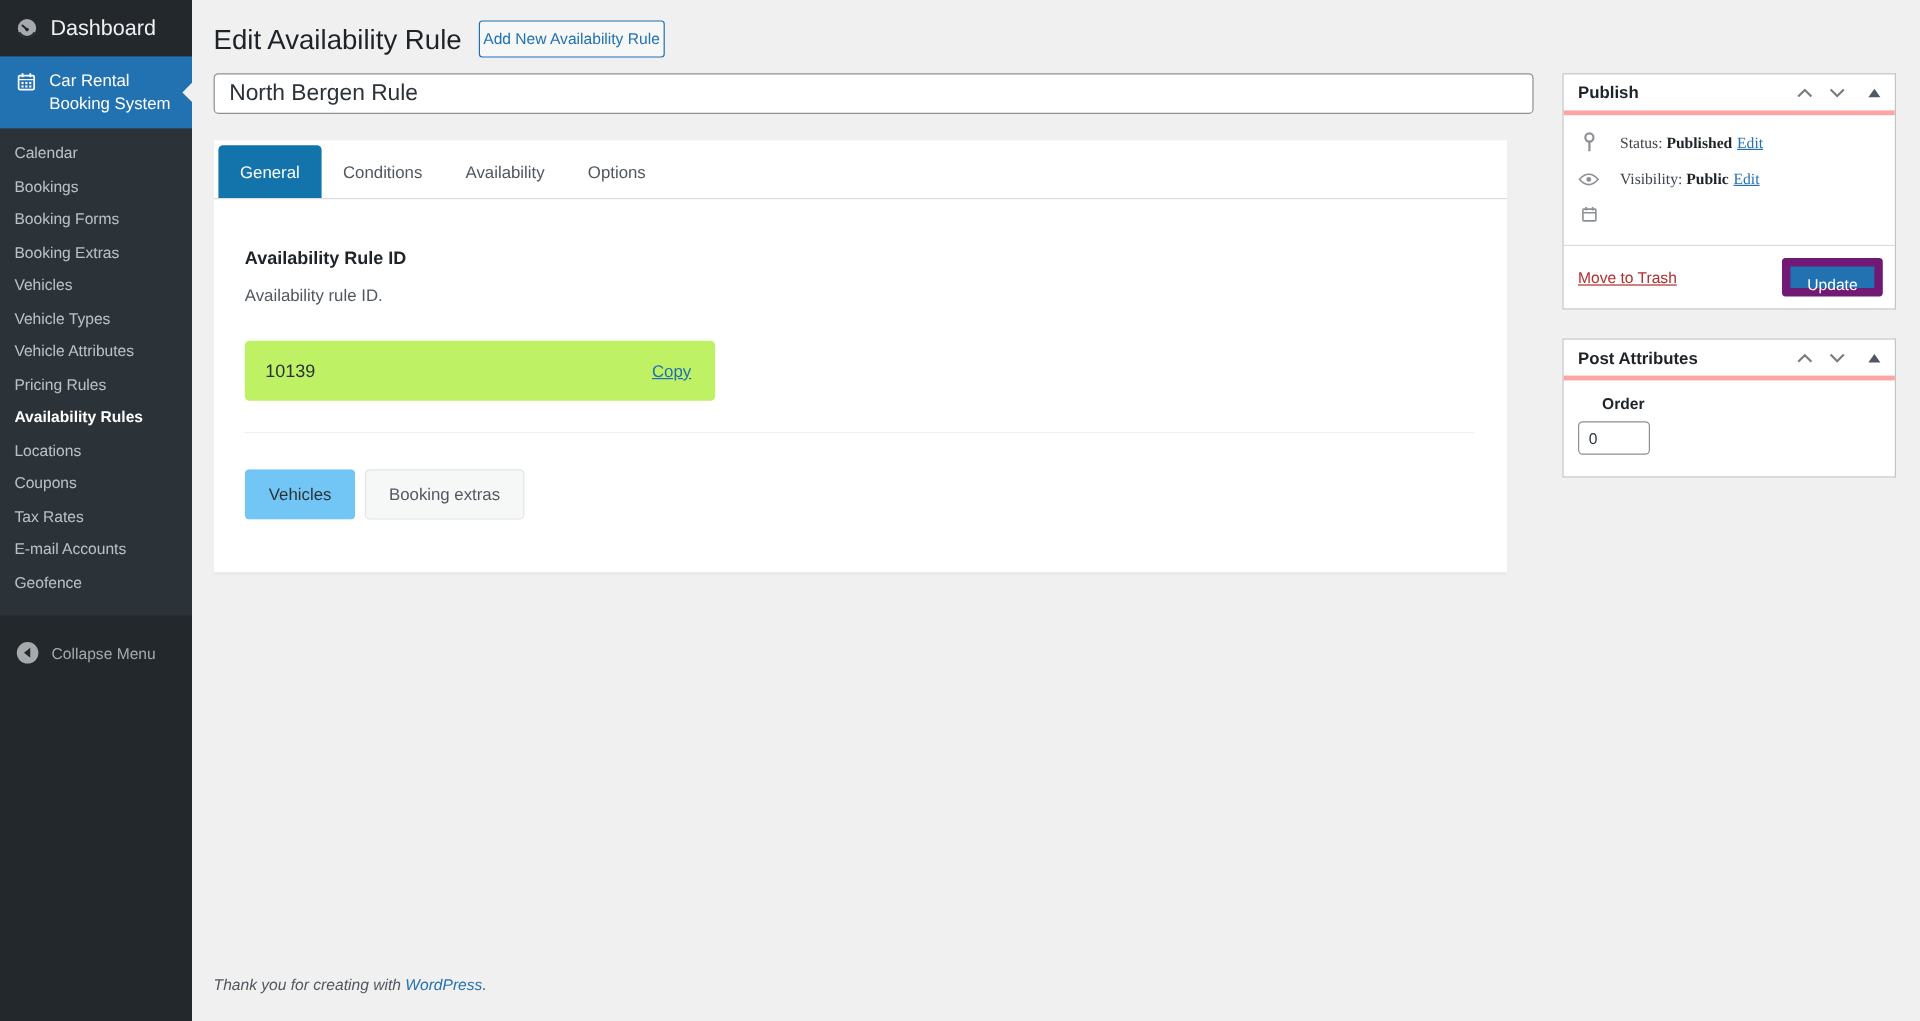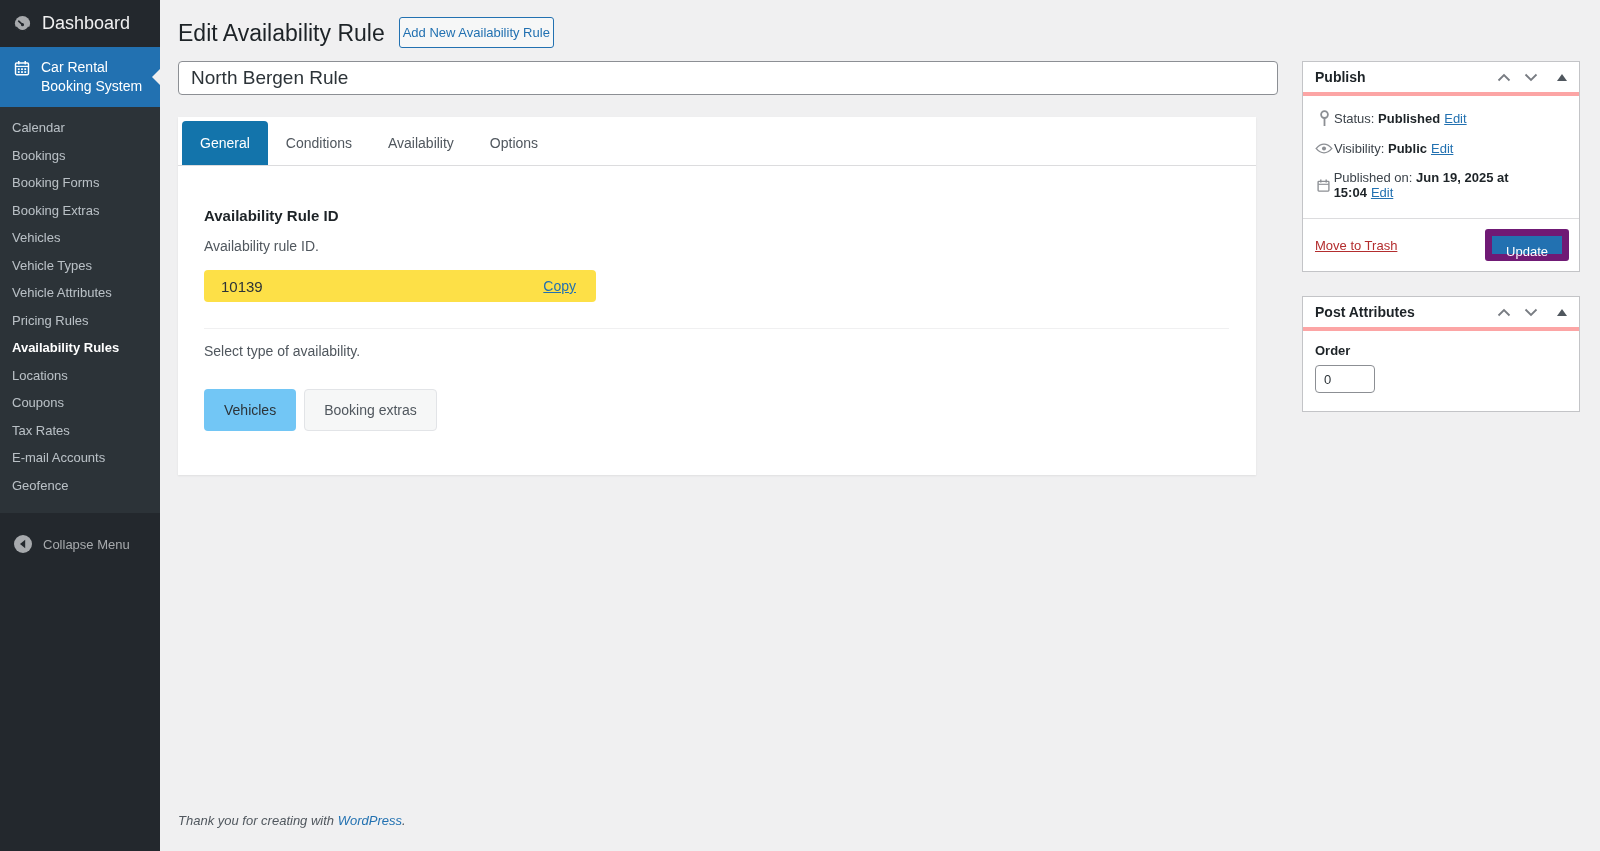--- a/index.html
+++ b/index.html
@@ -77,22 +77,22 @@
     padding:14px 18px; cursor:pointer;
   }
   .tab.active {
     background:#1374ab; color:#fff;
     border-radius:4px 4px 0 0;
   }
   .card-body { padding:0 27px 0 26px; }
   .section-heading { font-size:15px; font-weight:bold; color:#1d2327; margin-top:41px; }
   .section-desc { font-size:14px; color:#50575e; margin-top:14px; }
   .id-box {
-    margin-top:16px; width:392px; height:32px;
-    background:#fde047; border-radius:4px;
+    margin-top:30px; width:392px; height:50px;
+    background:#bef264; border-radius:4px;
     display:flex; align-items:center; justify-content:space-between;
     padding:0 20px 0 17px;
     font-size:15px; color:#2c3338;
   }
   .copy-link { color:#2271b1; text-decoration:underline; font-size:14px; cursor:pointer; }
   .divider { border:none; border-top:1px solid #f0f0f1; margin-top:26px; }
   .type-buttons { display:flex; gap:8px; margin-top:30px; }
   .type-btn {
     font-family:inherit; font-size:14px;
     padding:12px 19px; border-radius:4px; cursor:pointer;
@@ -111,38 +111,38 @@
   }
   .panel-title { font-size:14px; font-weight:bold; color:#1d2327; flex:1; }
   .panel-controls { display:flex; align-items:center; gap:13px; }
   .chev { cursor:pointer; display:inline-flex; }
   .tri-up {
     width:0; height:0; cursor:pointer; margin-left:6px;
     border-left:5px solid transparent; border-right:5px solid transparent;
     border-bottom:7px solid #50575e;
   }
   .panel-body { padding:14px 12px 16px; }
-  .pub-row { display:flex; align-items:center; gap:1px; margin:0 0 14px; color:#3c434a; font-size:13px; }
+  .pub-row { display:flex; align-items:center; gap:17px; margin:0 0 14px; color:#3c434a; font-size:13px;font-family:Liberation Serif, serif; }
   .pub-row:last-child { margin-bottom:2px; }
   .pub-row .icon { width:18px; display:inline-flex; justify-content:center; }
   .pub-row b { color:#1d2327; }
   .edit-link { color:#2271b1; text-decoration:underline; margin-left:4px; cursor:pointer; }
   .panel-footer {
     border-top:1px solid #dcdcde;
     padding:10px 10px 10px 12px;
     display:flex; align-items:center; justify-content:space-between;
   }
   .trash-link { color:#b32d2e; text-decoration:underline; font-size:13px; cursor:pointer; }
   .update-btn {
     font-family:inherit; font-size:13px;
     background:#2271b1; color:#fff; border:7px solid #701a75;
     border-radius:3px; padding:8px 14px; min-width:70px; height:32px;
     cursor:pointer;
   }
-  .order-label { font-size:13px; font-weight:bold; color:#1d2327; }
+  .order-label { font-size:13px; font-weight:bold; color:#1d2327;margin-left:20px; }
   .order-input {
     display:block; margin-top:7px; width:60px; height:28px;
     font-family:inherit; font-size:13px; color:#2c3338;
     border:1px solid #8c8f94; border-radius:4px; padding:0 8px;
   }
 
   
   .footer { position:absolute; left:18px; bottom:23px; font-size:13px; font-style:italic; color:#50575e; }
   .footer a { color:#2271b1; }
 
@@ -236,21 +236,20 @@
           <div class="section-heading">Availability Rule ID</div>
           <div class="section-desc">Availability rule ID.</div>
 
           <div class="id-box">
             <span>10139</span>
             <a class="copy-link">Copy</a>
           </div>
 
           <hr class="divider">
 
-          <div class="section-desc">Select type of availability.</div>
 
           <div class="type-buttons">
             <button class="type-btn selected">Vehicles</button>
             <button class="type-btn plain">Booking extras</button>
           </div>
         </div>
       </div>
     </div>
 
     <div class="right-col">
@@ -292,21 +291,20 @@
           </div>
           <div class="pub-row">
             <span class="icon">
               <svg width="15" height="15" viewBox="0 0 20 20">
                 <rect x="2.8" y="4.4" width="14.4" height="13" rx="1" fill="none" stroke="#8c8f94" stroke-width="1.8"></rect>
                 <line x1="6.4" y1="2" x2="6.4" y2="6" stroke="#8c8f94" stroke-width="1.9"></line>
                 <line x1="13.6" y1="2" x2="13.6" y2="6" stroke="#8c8f94" stroke-width="1.9"></line>
                 <line x1="3" y1="8.4" x2="17" y2="8.4" stroke="#8c8f94" stroke-width="1.5"></line>
               </svg>
             </span>
-            <span><span>Published on:</span> <b>Jun 19, 2025 at 15:04</b><a class="edit-link">Edit</a></span>
           </div>
         </div>
         <div class="panel-footer">
           <a class="trash-link">Move to Trash</a>
           <button class="update-btn">Update</button>
         </div>
       </div>
 
       <div class="panel">
         <div class="panel-header">

